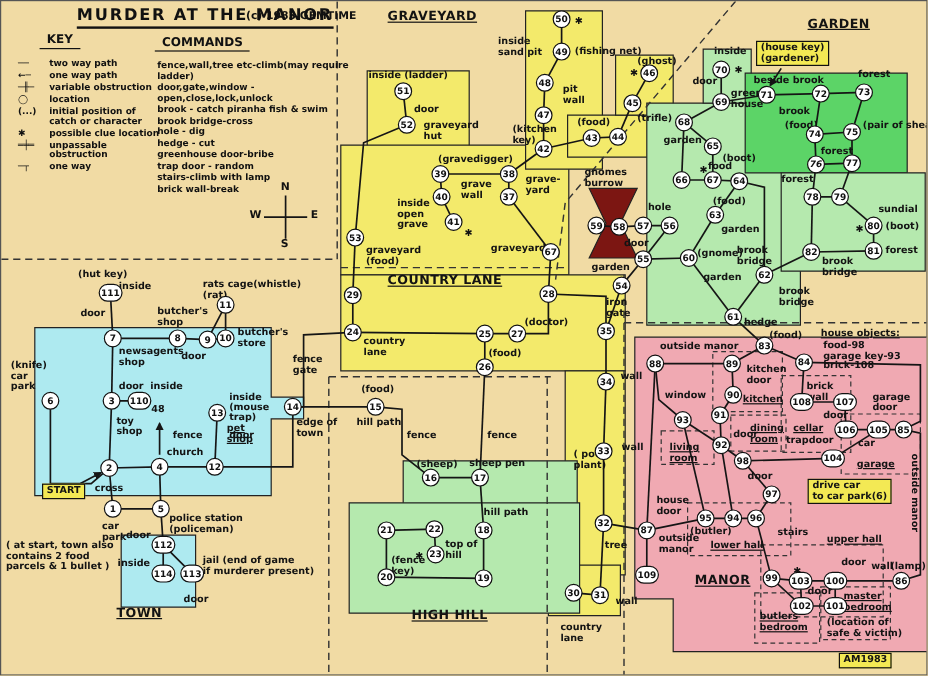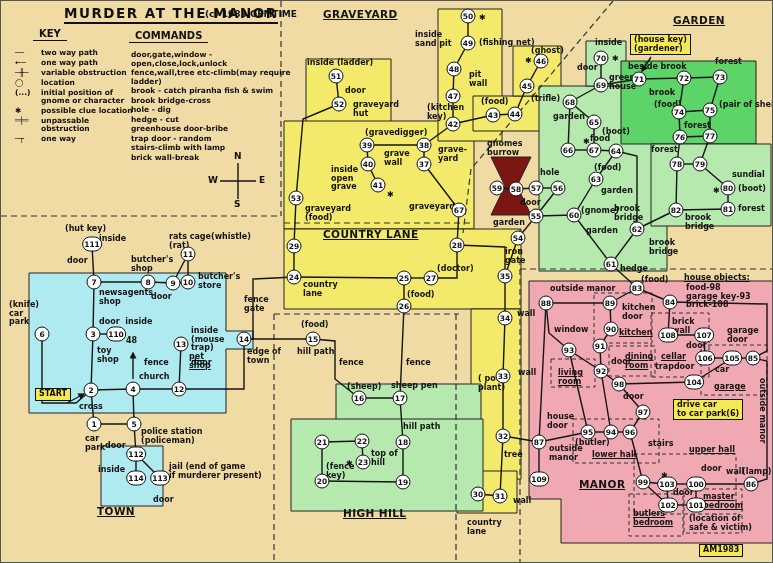--- a/index.html
+++ b/index.html
@@ -235,38 +235,38 @@
         <div class="krow">
           <span class="ksym">─╫─</span>
           <span class="ktxt">variable obstruction</span>
         </div>
         <div class="krow">
           <span class="ksym">◯</span>
           <span class="ktxt">location</span>
         </div>
         <div class="krow">
           <span class="ksym">(...)</span>
-          <span class="ktxt">initial position of gnome or character</span>
+          <span class="ktxt">initial position of catch or character</span>
         </div>
         <div class="krow">
           <span class="ksym">✱</span>
           <span class="ktxt">possible clue location</span>
         </div>
         <div class="krow">
           <span class="ksym">═╪═</span>
           <span class="ktxt">unpassable obstruction</span>
         </div>
         <div class="krow">
           <span class="ksym">─┬</span>
           <span class="ktxt">one way</span>
         </div>
       </div>
     <div id="cmd-list">
+        <div class="crow">fence,wall,tree etc-climb(may require ladder)</div>
         <div class="crow">door,gate,window -open,close,lock,unlock</div>
-        <div class="crow">fence,wall,tree etc-climb(may require ladder)</div>
         <div class="crow">brook - catch piranha fish &amp; swim</div>
         <div class="crow">brook bridge-cross</div>
         <div class="crow">hole - dig</div>
         <div class="crow">hedge - cut</div>
         <div class="crow">greenhouse door-bribe</div>
         <div class="crow">trap door - random</div>
         <div class="crow">stairs-climb with lamp</div>
         <div class="crow">brick wall-break</div>
       </div>
     <div class="compass-letter" style="left:233px;top:150px">N</div>
@@ -477,20 +477,23 @@
       <div class="lbl" style="left: 78px; top: 402px;">cross</div>
       <div class="lbl" style="left: 84px; top: 434px;">car
 park</div>
       <div class="lbl" style="left: 140px; top: 427px;">police station
 (policeman)</div>
       <div class="lbl" style="left: 104px; top: 441px;">door</div>
       <div class="lbl" style="left: 97px; top: 465px;">inside</div>
       <div class="lbl" style="left: 168px; top: 462px;">jail (end of game
 if murderer present)</div>
       <div class="lbl" style="left: 152px; top: 495px;">door</div>
+      <div class="lbl" style="left: 4px; top: 450px;">( at start, town also
+contains 2 food
+parcels &amp; 1 bullet )</div>
       <div class="lbl" style="left: 594px; top: 38px;">inside</div>
       <div class="lbl" style="left: 576px; top: 63px;">door</div>
       <div class="lbl" style="left: 608px; top: 73px;">green
 house</div>
       <div class="lbl" style="left: 627px; top: 62px;">beside brook</div>
       <div class="lbl" style="left: 714px; top: 57px;">forest</div>
       <div class="lbl" style="left: 648px; top: 88px;">brook</div>
       <div class="lbl" style="left: 653px; top: 100px;">(food)</div>
       <div class="lbl" style="left: 718px; top: 100px;">(pair of shears)</div>
       <div class="lbl" style="left: 683px; top: 121px;">forest</div>
@@ -554,21 +557,21 @@
       <div class="lbl" style="left: 700px; top: 464px;">door</div>
       <div class="lbl" style="left: 725px; top: 467px;">wall</div>
       <div class="lbl" style="left: 741px; top: 467px;">(lamp)</div>
       <div class="lbl" style="left: 672px; top: 488px;">door</div>
       <div class="lbl u" style="left: 702px; top: 492px;">master
 bedroom</div>
       <div class="lbl" style="left: 688px; top: 514px;">(location of
 safe &amp; victim)</div>
       <div class="lbl u" style="left: 632px; top: 509px;">butlers
 bedroom</div>
-      <div class="lbl bx" style="left: 34px; top: 387px;">START</div>
+      <div class="lbl bx" style="left: 34px; top: 402px;">START</div>
       <div class="lbl bx" style="left: 629px; top: 33px;">(house key)
 (gardener)</div>
       <div class="lbl bx" style="left: 672px; top: 398px;">drive car
 to car park(6)</div>
       <div class="lbl bx" style="left: 698px; top: 543px;">AM1983</div>
       <div class="ast" style="left: 478px; top: 12px;">✱</div>
       <div class="ast" style="left: 611px; top: 53px;">✱</div>
       <div class="ast" style="left: 524px; top: 55px;">✱</div>
       <div class="ast" style="left: 386px; top: 189px;">✱</div>
       <div class="ast" style="left: 345px; top: 458px;">✱</div>

